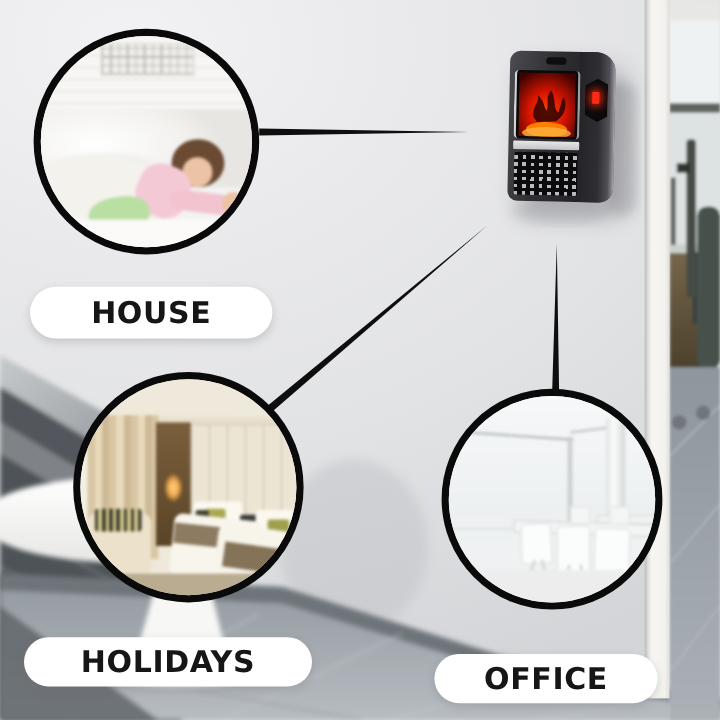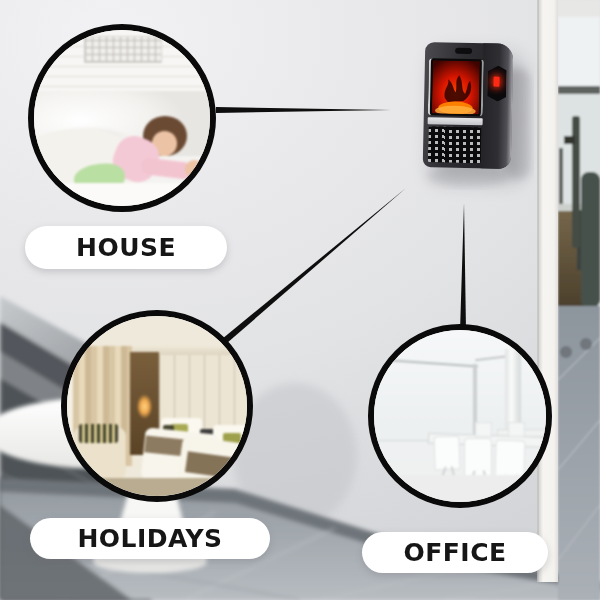--- a/index.html
+++ b/index.html
@@ -99,24 +99,24 @@
   .of-l2{left:47%;top:77%;transform:rotate(-14deg);}
   .of-l3{left:55%;top:79%;transform:rotate(20deg);}
   .of-l4{left:64%;top:79%;transform:rotate(-14deg);}
   .of-l5{left:72%;top:81%;transform:rotate(20deg);}
   .of-l6{left:82%;top:81%;transform:rotate(-14deg);}
   .of-farch1{left:58%;top:53%;width:8%;height:7%;background:#f4f5f5;border:1px solid #e0e3e3;}
   .of-farch2{left:76%;top:53%;width:8%;height:7%;background:#f4f5f5;border:1px solid #e0e3e3;}
   .of-floor{left:0;top:82%;width:100%;height:18%;background:#ecEDed;background:#ecedec;}
   
   .pill{z-index:7;background:#ffffff;border-radius:22px;display:flex;align-items:center;justify-content:center;
-    box-shadow:0 3px 7px rgba(110,112,118,0.28);}
+    box-shadow:0 3px 7px rgba(110,112,118,0.28);margin-top:13px;}
   .pill span{font-weight:bold;color:#161616;letter-spacing:0.5px;font-size:25px;line-height:1;}
   .p-house{left:25px;top:226px;width:202px;height:43px;}
-  .p-holidays{left:30px;top:518px;width:240px;height:41px;}
+  .p-holidays{left:20px;top:518px;width:240px;height:41px;}
   .p-office{left:362px;top:532px;width:186px;height:41px;}
 </style>
 </head>
 <body>
 
 <div class="stage">
 
   <svg class="abs bg-svg" width="600" height="600" viewBox="0 0 600 600">
     <defs>
       <filter id="b1">

